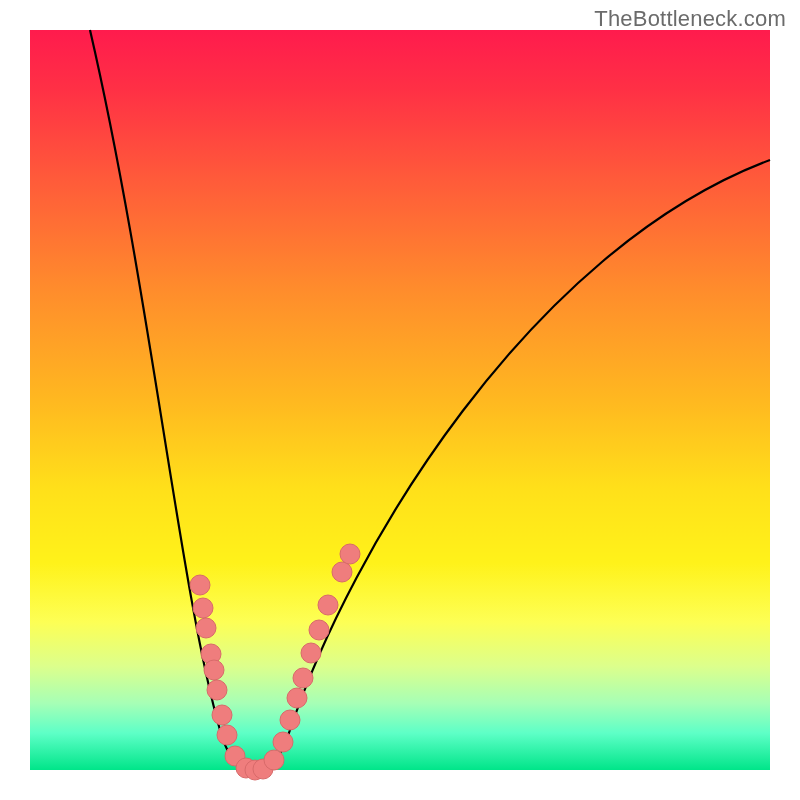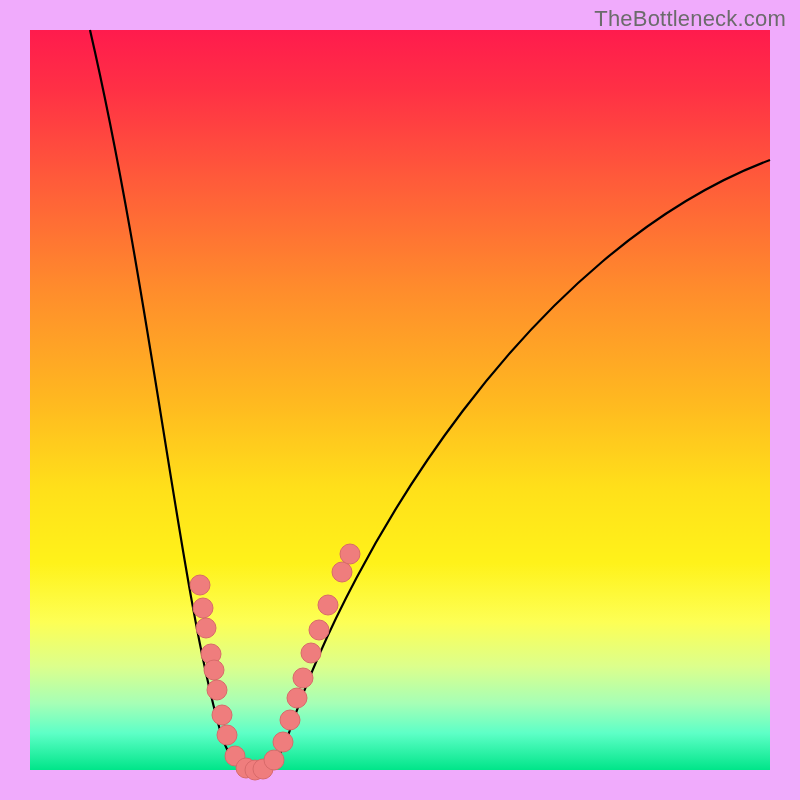--- a/index.html
+++ b/index.html
@@ -7,21 +7,21 @@
     padding: 0;
     width: 800px;
     height: 800px;
     overflow: hidden;
     background: #000;
     font-family: Arial, Helvetica, sans-serif;
   }
   .frame {
     position: absolute;
     inset: 0;
-    background: #f0abfc;
+    background: #ffffff;
     text-decoration: underline;
   }
   .plot-area {
     position: absolute;
     left: 30px;
     top: 30px;
     width: 740px;
     height: 740px;
     background: linear-gradient(
       to bottom,

